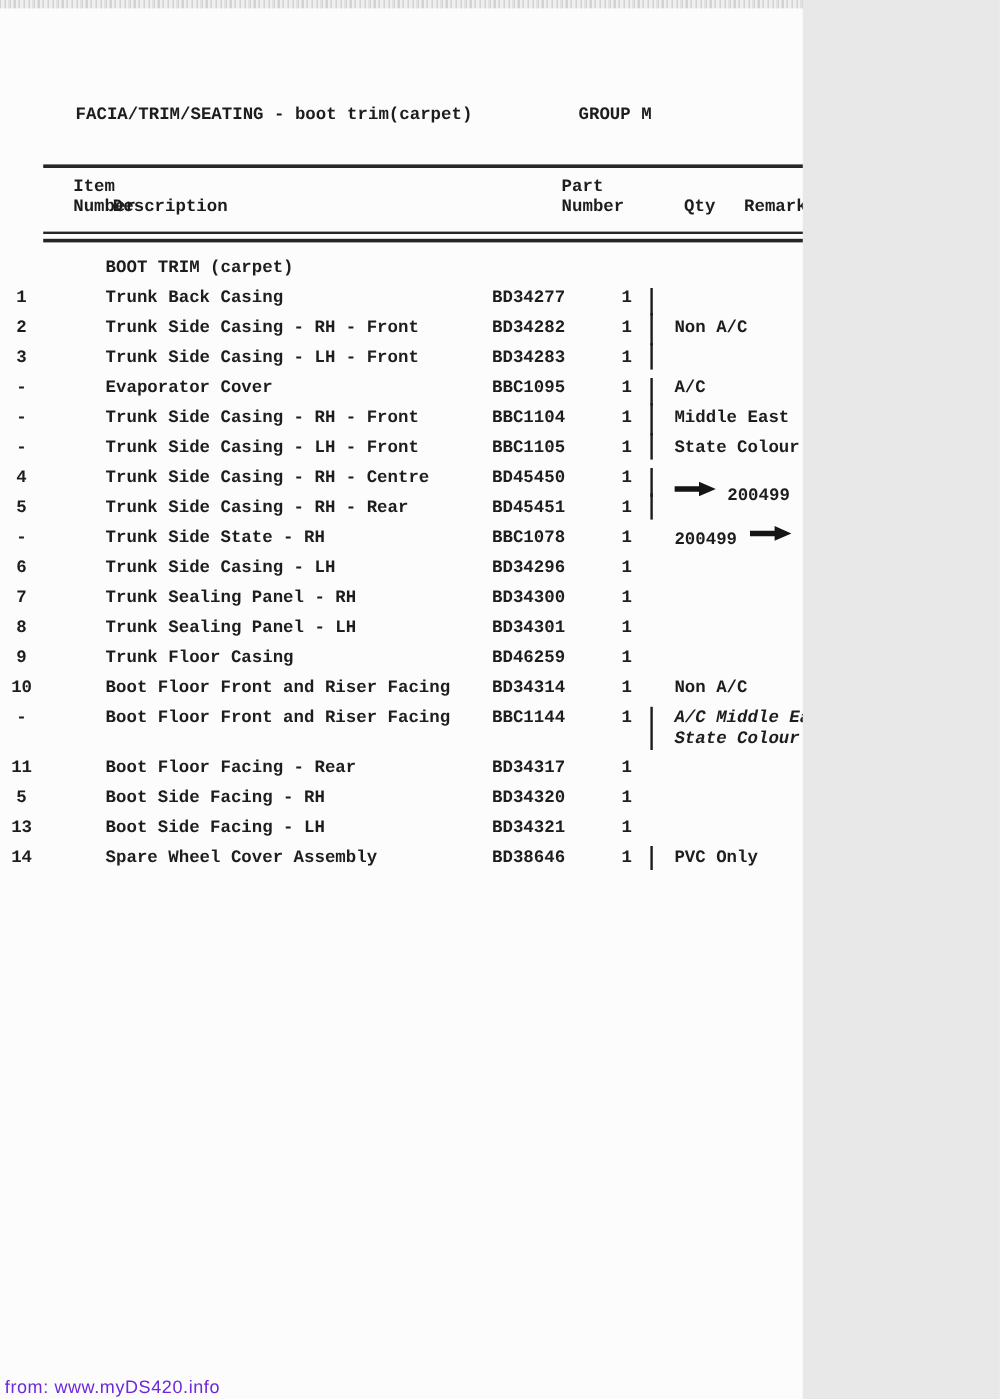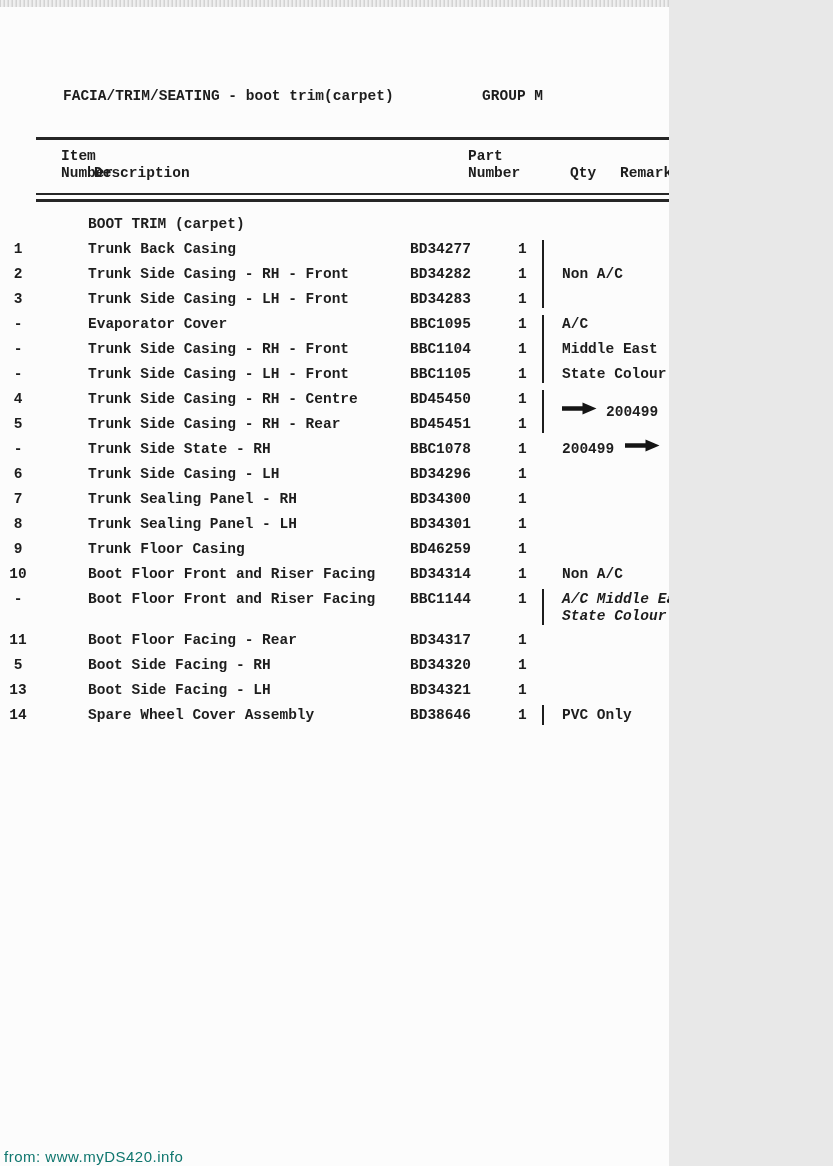--- a/index.html
+++ b/index.html
@@ -54,21 +54,21 @@
   .tall .c-rem{line-height:17px;padding-top:4px;font-style:italic;}
   .offset .c-rem{position:relative;top:13px;}
   .rem-line2{display:block;}
   .arrow{display:none;vertical-align:middle;position:relative;top:-1px;}
   .arrow-before-on .arrow-before{display:inline-block;margin-right:9px;}
   .arrow-after-on  .arrow-after {display:inline-block;margin-left:11px;}
   .page-code{margin:326px 0 0 380px;letter-spacing:1px;}
   .watermark{
     position:absolute;left:4px;bottom:1px;
     font-family:"Liberation Sans","DejaVu Sans",sans-serif;
-    font-weight:400;font-size:15px;color:#0f766e;letter-spacing:.5px;
+    font-weight:400;font-size:15px;color:#6d28d9;letter-spacing:.5px;
   }
 </style>
 </head>
 <body>
 
 <div class="page">
 
   <div class="scan-strip-top"></div>
 
   <div class="doc-header">

